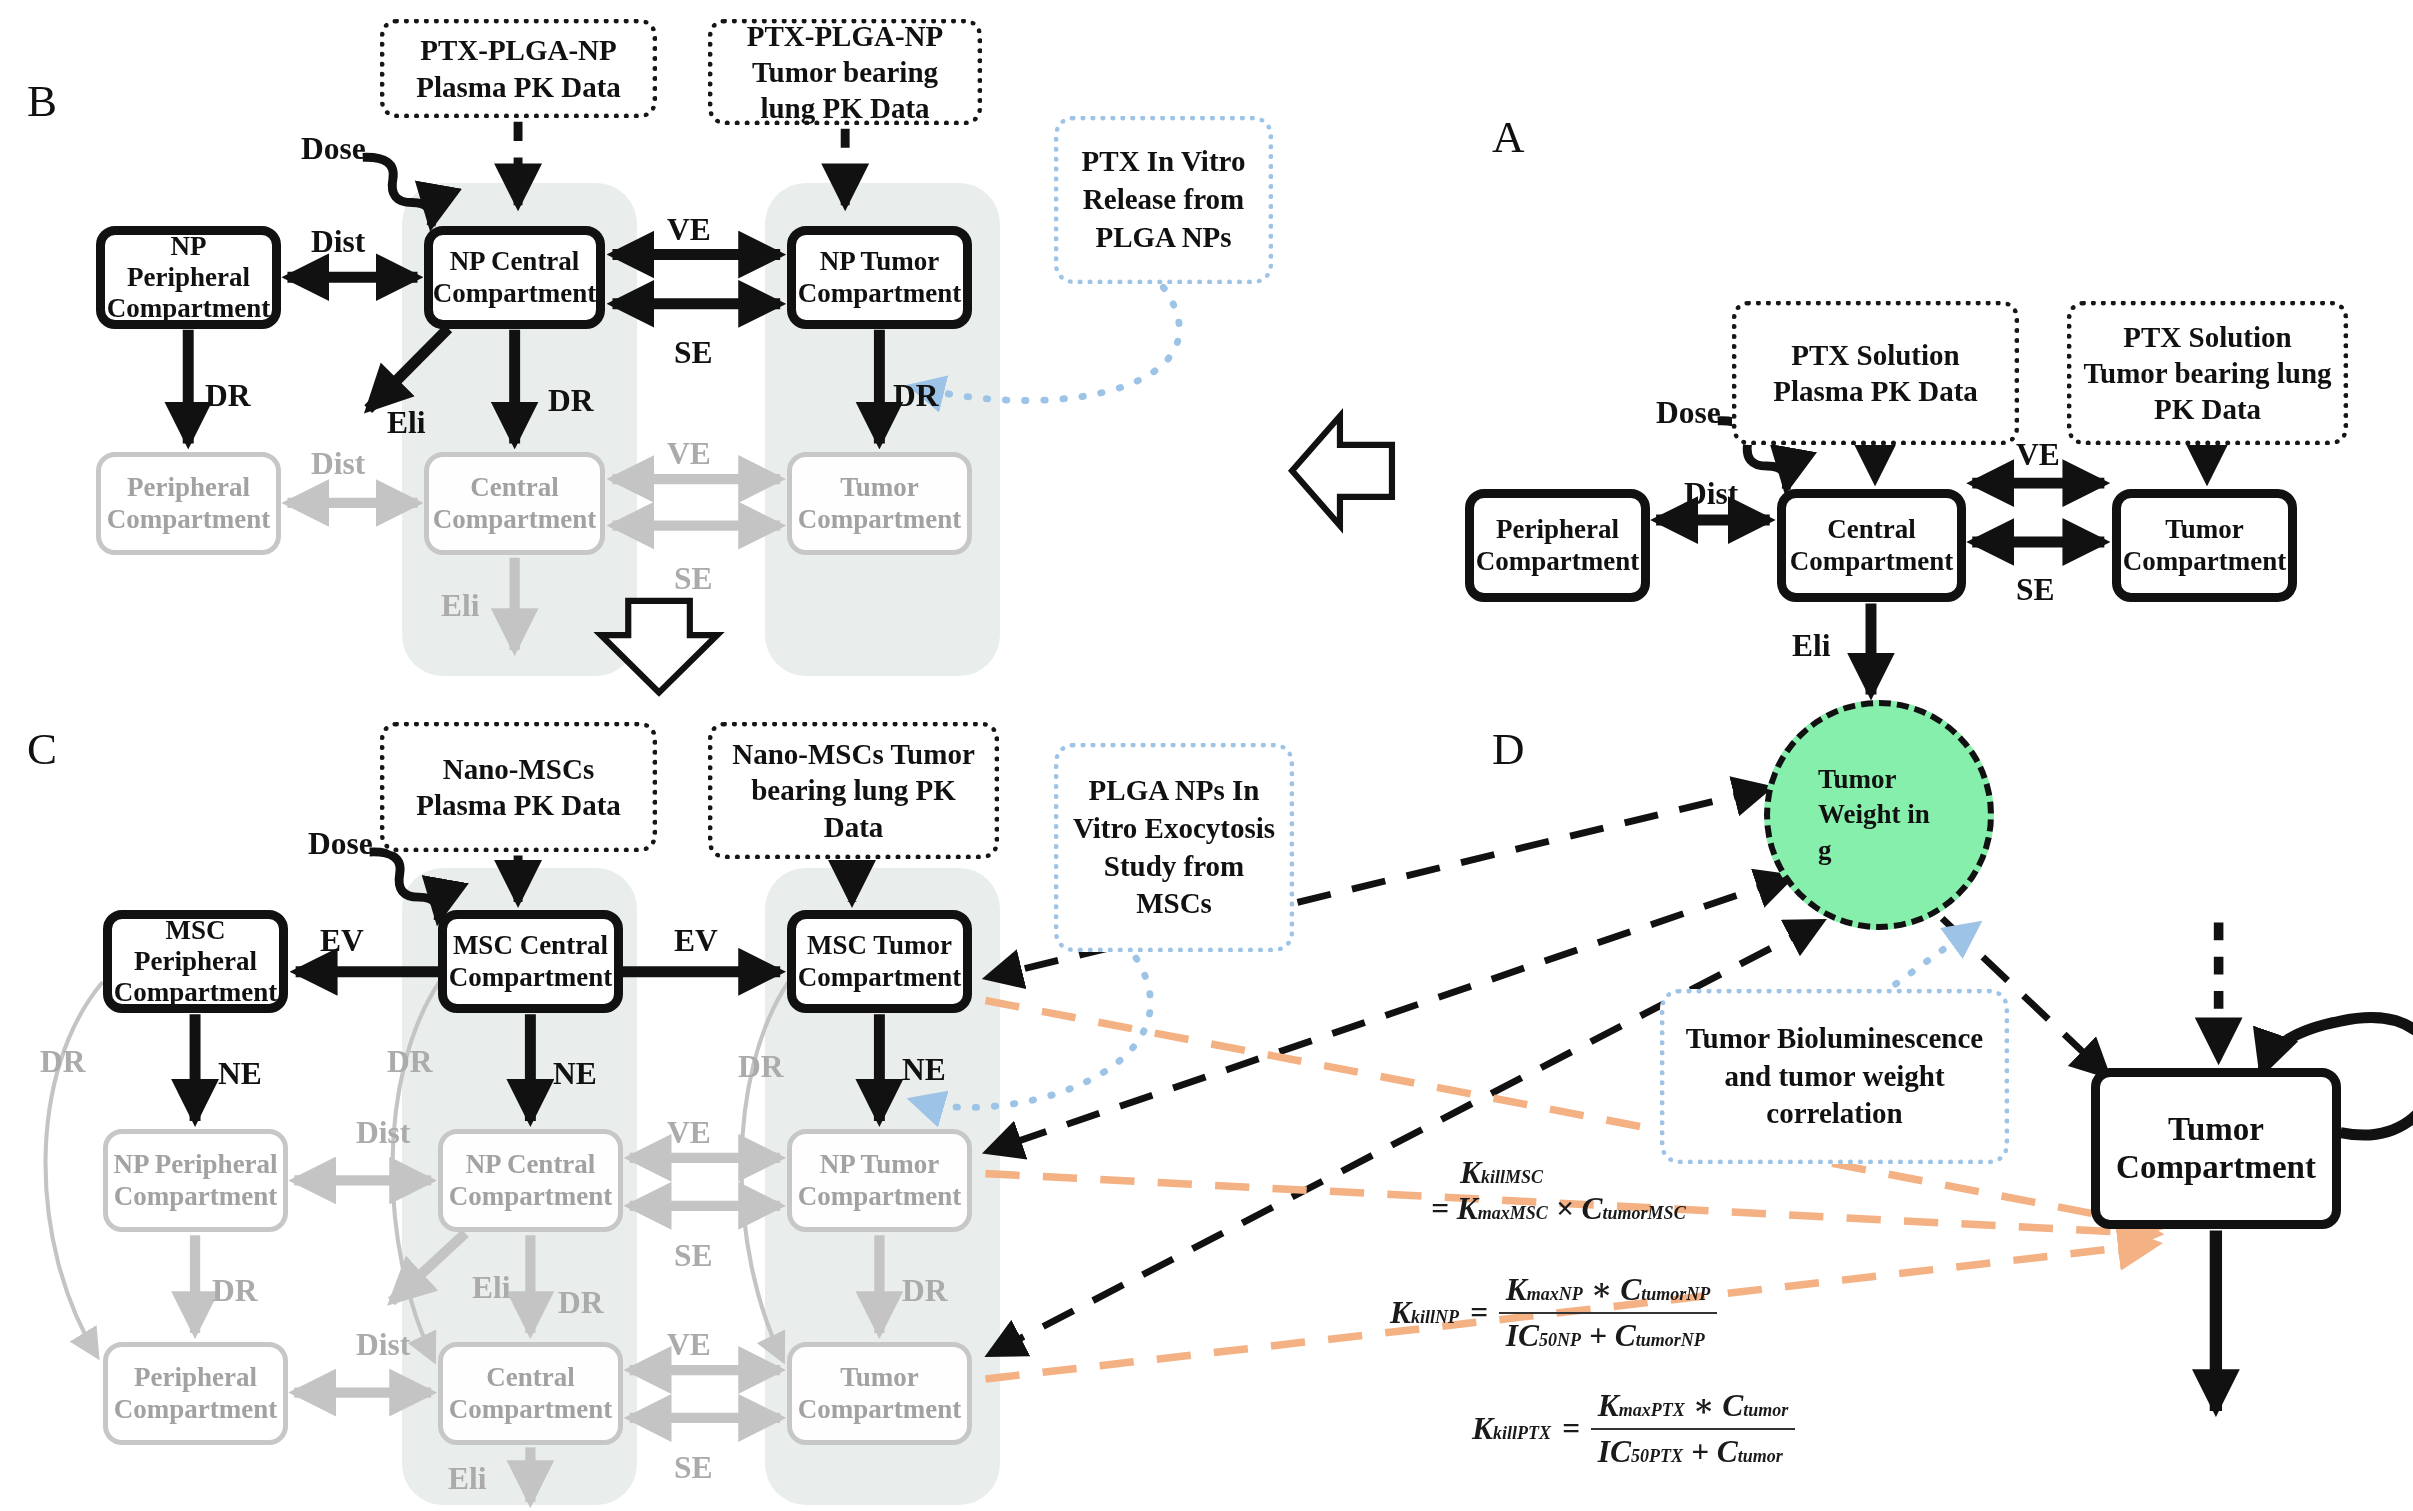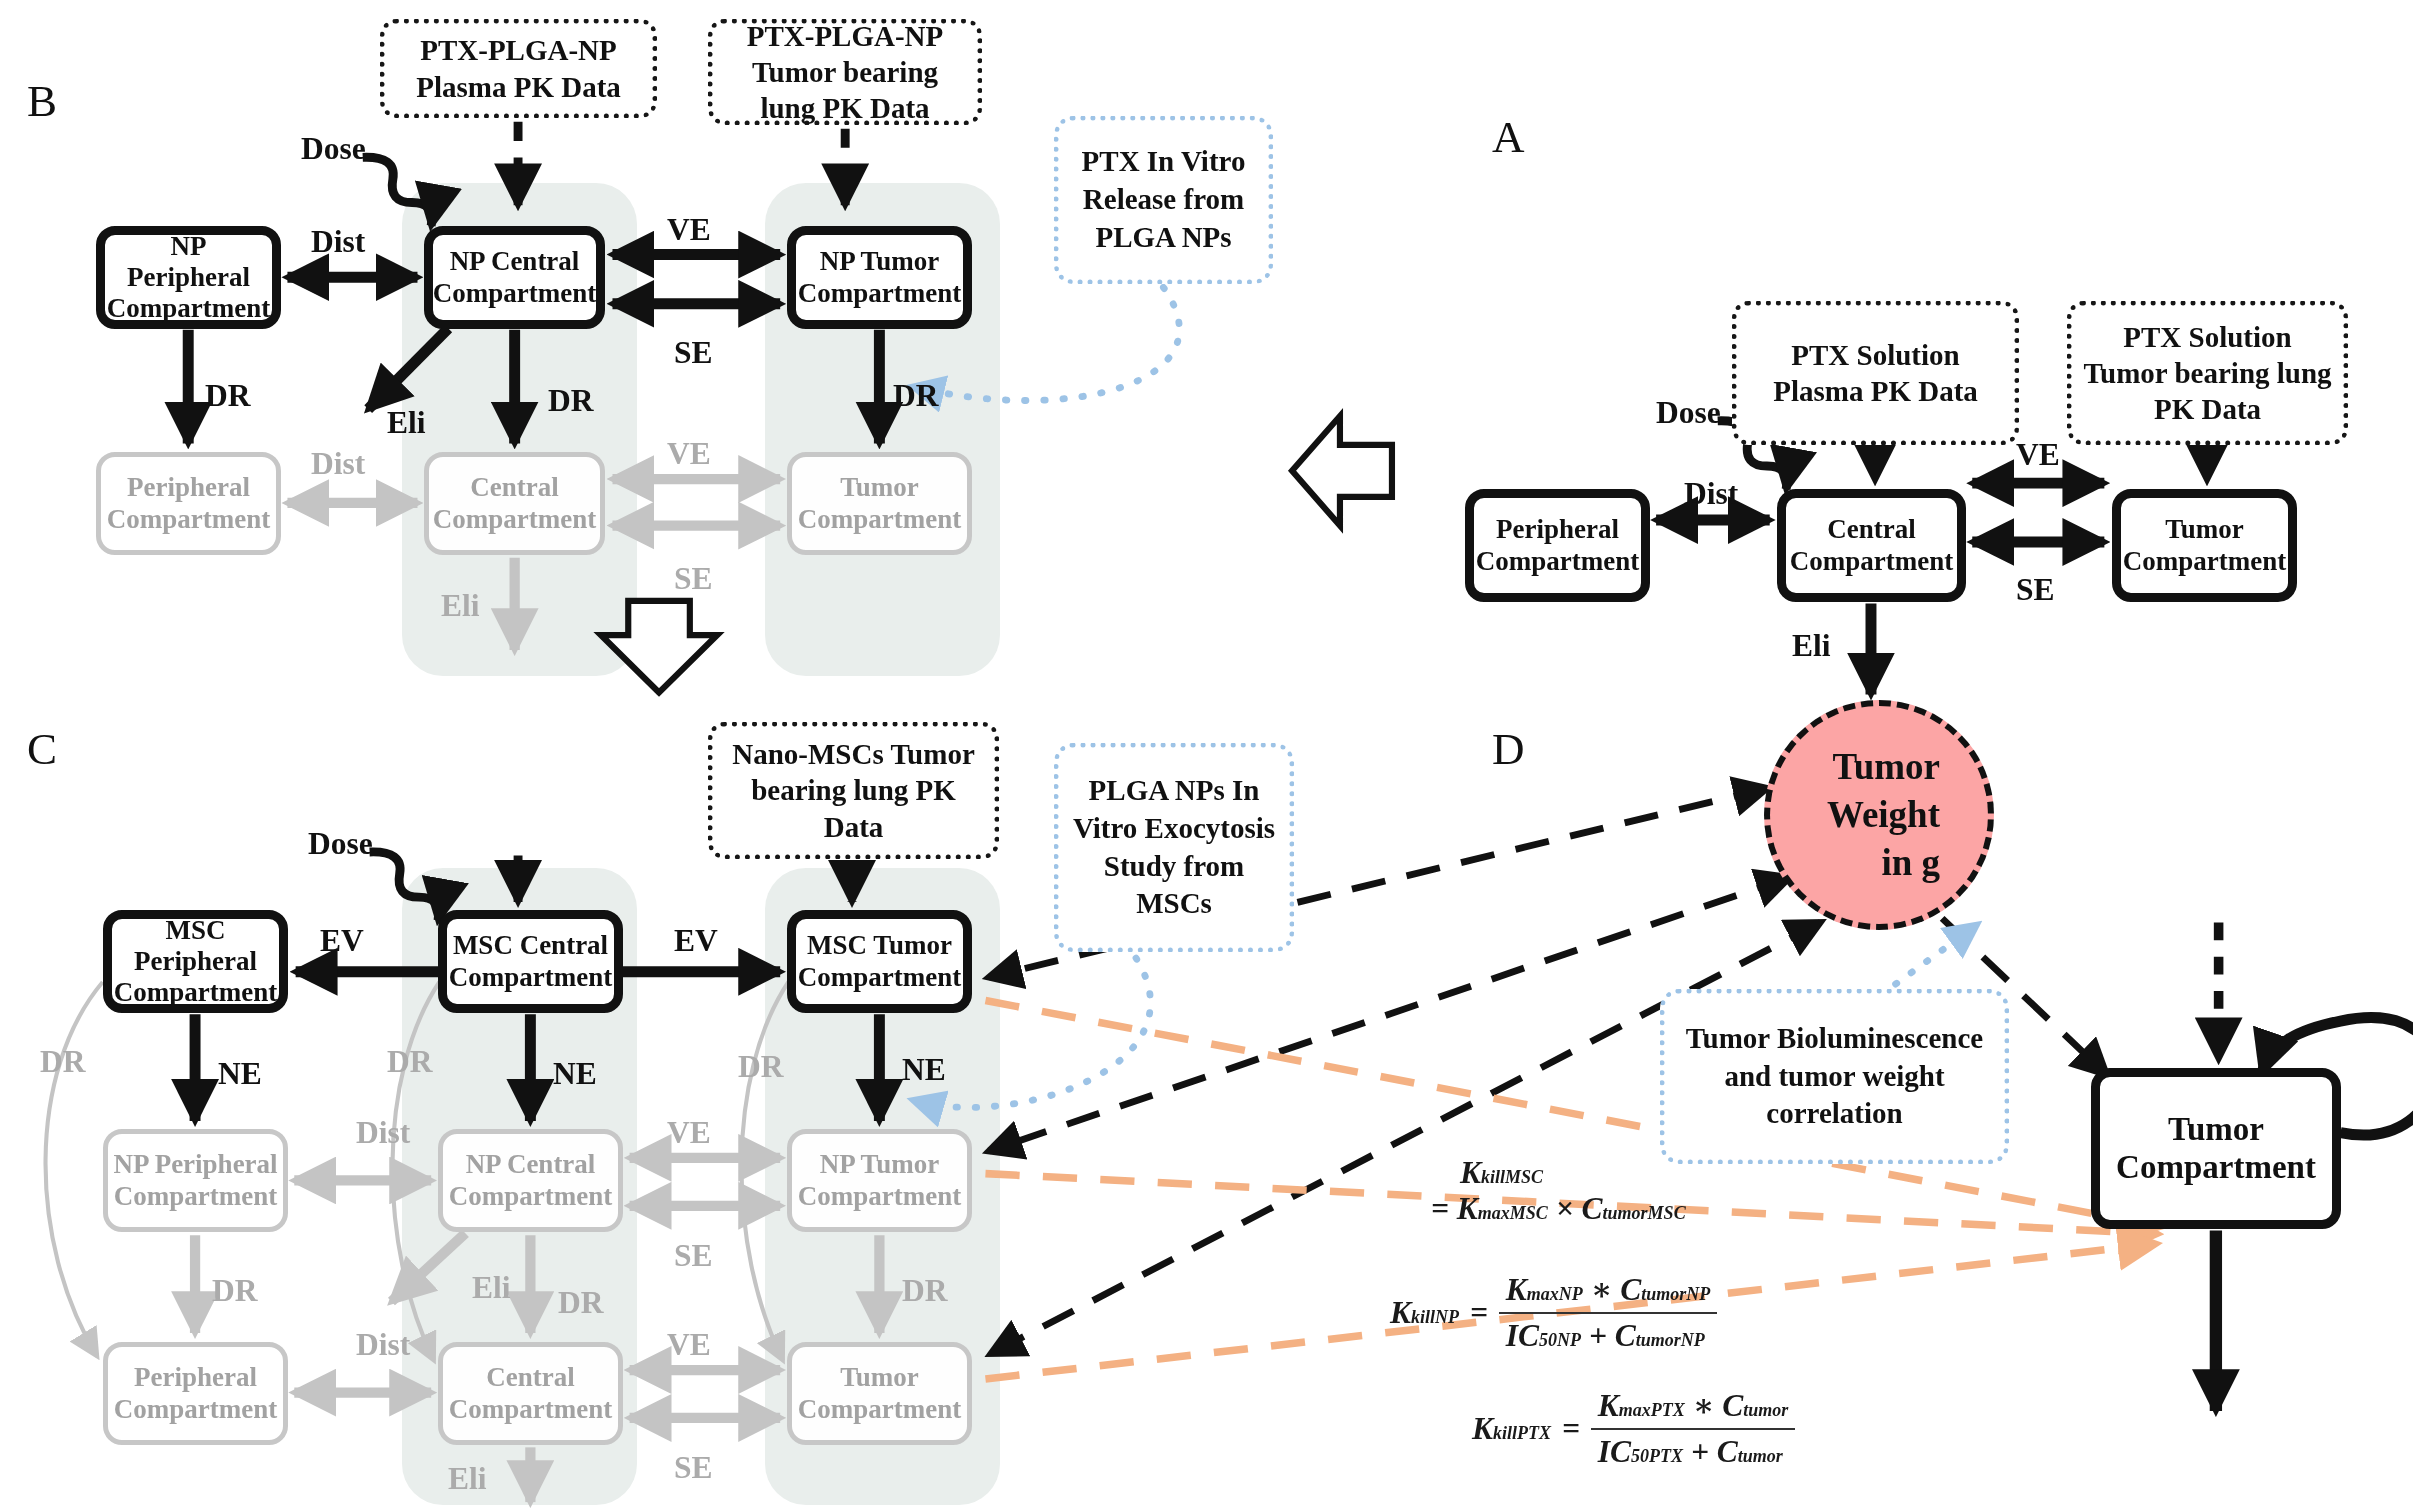--- a/index.html
+++ b/index.html
@@ -11,22 +11,22 @@
        font-weight:600;font-size:27px;line-height:1.15;color:#111;background:#fff;
        border:6.2px solid #111;border-radius:19px;padding:4.1px;box-sizing:border-box;}
   .box.heavy{border-width:9px;}
   .box.gray{border:5.5px solid #C7C7C7;color:#A2A2A2;background:rgba(255,255,255,.92);}
   .databox{position:absolute;z-index:2;display:flex;align-items:center;justify-content:center;text-align:center;
        font-weight:600;font-size:29px;line-height:1.25;color:#111;background:#fff;
        border:5.5px dotted #161616;border-radius:16.4px;padding:5.5px 11px;box-sizing:border-box;}
   .bluebox{position:absolute;z-index:2;display:flex;align-items:center;justify-content:center;text-align:center;
        font-weight:600;font-size:29px;line-height:1.3;color:#111;background:#fff;
        border:5.5px dotted #9DC3E6;border-radius:19px;padding:5.5px 9.6px;box-sizing:border-box;}
-  .circle{position:absolute;z-index:2;display:flex;align-items:center;justify-content:center;text-align:right;
-       font-weight:600;font-size:37px;line-height:1.3;color:#111;background:#fca5a5;
+  .circle{position:absolute;z-index:2;display:flex;align-items:center;justify-content:center;text-align:left;
+       font-weight:600;font-size:27px;line-height:1.3;color:#111;background:#86efac;
        border:6.2px dashed #111;border-radius:50%;box-sizing:border-box;}
   .lbl{position:absolute;z-index:3;font-weight:600;font-size:31.5px;line-height:1;color:#111;white-space:nowrap;}
   .lbl.gray{color:#ABABAB;}
   .plabel{position:absolute;z-index:3;font-weight:400;font-size:45px;line-height:1;color:#111;}
   .eq{position:absolute;z-index:3;color:#1a1a1a;font-style:italic;font-weight:600;font-size:31.5px;line-height:1.15;}
   .eq .sb{font-size:18px;}
   .eq .frac{display:inline-block;vertical-align:middle;}
   .eq .num{display:block;border-bottom:2.7px solid #333;padding:0 6.8px 4.1px 6.8px;}
   .eq .den{display:block;padding:4.1px 6.8px 0 6.8px;}
   .eq .row{display:flex;align-items:center;gap:11px;}
@@ -165,20 +165,21 @@
   <div class="box heavy" style="left:1465px;top:489px;width:185px;height:113px;">Peripheral Compartment</div>
   <div class="box heavy" style="left:1777px;top:489px;width:189px;height:113px;">Central Compartment</div>
   <div class="box heavy" style="left:2112px;top:489px;width:185px;height:113px;">Tumor Compartment</div>
   <span class="lbl" style="left:1656px;top:397px;">Dose</span>
   <span class="lbl" style="left:1684px;top:478px;">Dist</span>
   <span class="lbl" style="left:2016px;top:439px;">VE</span>
   <span class="lbl" style="left:2016px;top:574px;">SE</span>
   <span class="lbl" style="left:1792px;top:630px;">Eli</span>
 
   <div class="plabel" style="left:27px;top:727px;">C</div>
+  <div class="databox" style="left:380px;top:722px;width:277px;height:130px;">Nano-MSCs Plasma PK Data</div>
   <div class="databox" style="left:708px;top:722px;width:291px;height:137px;">Nano-MSCs Tumor bearing lung PK Data</div>
   <div class="bluebox" style="left:1054px;top:743px;width:240px;height:209px;">PLGA NPs In Vitro Exocytosis Study from MSCs</div>
   <div class="box heavy" style="left:103px;top:910px;width:185px;height:103px;">MSC Peripheral Compartment</div>
   <div class="box heavy" style="left:787px;top:910px;width:185px;height:103px;">MSC Tumor Compartment</div>
   <div class="box heavy" style="left:438px;top:910px;width:185px;height:103px;">MSC Central Compartment</div>
   <div class="box gray" style="left:103px;top:1129px;width:185px;height:103px;">NP Peripheral Compartment</div>
   <div class="box gray" style="left:438px;top:1129px;width:185px;height:103px;">NP Central Compartment</div>
   <div class="box gray" style="left:787px;top:1129px;width:185px;height:103px;">NP Tumor Compartment</div>
   <div class="box gray" style="left:103px;top:1342px;width:185px;height:103px;">Peripheral Compartment</div>
   <div class="box gray" style="left:438px;top:1342px;width:185px;height:103px;">Central Compartment</div>

